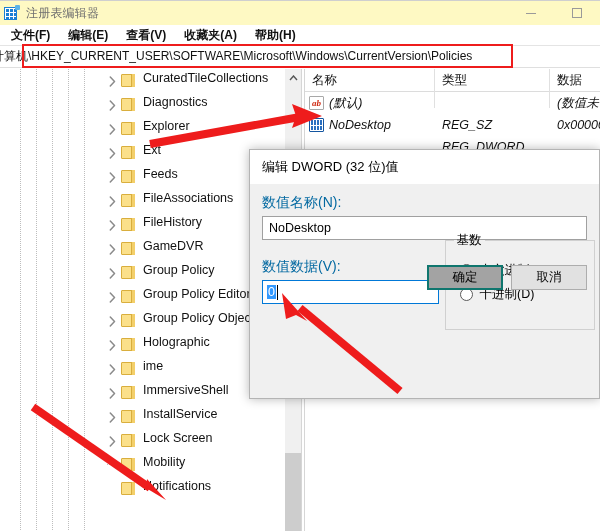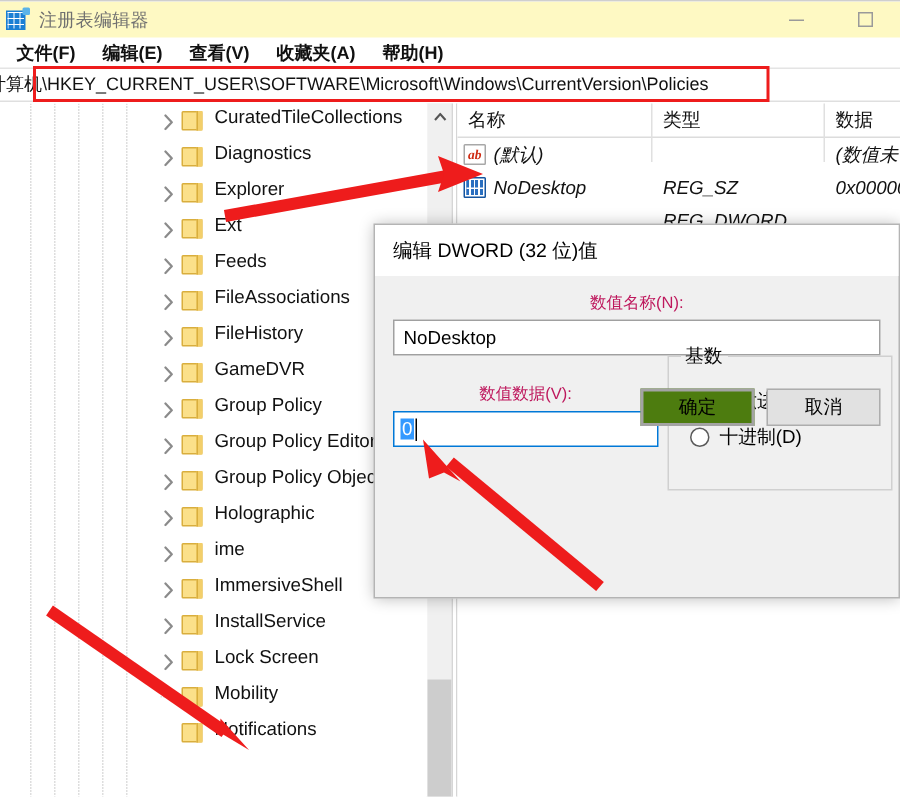--- a/index.html
+++ b/index.html
@@ -212,21 +212,21 @@
     border:1px solid #b4b4b4;
     box-shadow:0 0 10px rgba(0,0,0,0.28);
   }
   .dlg-title {
     height:34px; background:#ffffff;
     display:flex; align-items:center; padding-left:12px;
     font-size:13px; color:#000;
   }
   .dlg-body { position:relative; padding:0 12px; }
   .dlg-label {
-    font-size:11px; color:#be185d; margin:10px 0 4px 0;text-align:center;
+    font-size:14px; color:#0369a1; margin:10px 0 4px 0;
   }
   .dlg-input-name {
     height:24px; background:#fff; border:1px solid #a0a0a0;
     display:flex; align-items:center; padding-left:6px;
     font-size:12.5px; color:#000;
   }
   .two-col { display:flex; margin-top:8px; }
   .left-col { width:186px; }
   .right-col { width:150px; margin-left:6px; position:relative; }
   .dlg-input-data {
@@ -259,21 +259,21 @@
   .radio-label { font-size:12.5px; color:#000; white-space:nowrap; }
   .dlg-buttons {
     position:absolute; right:12px; bottom:14px; display:flex;
   }
   .dlg-btn {
     width:76px; height:25px; font-size:12.5px; color:#000;
     background:#e1e1e1; border:1px solid #adadad;
     display:flex; align-items:center; justify-content:center;
     margin-left:8px;
   }
-  .dlg-btn.default { border:2px solid #a3a3a3; background:#4d7c0f;text-align:right; }
+  .dlg-btn.default { border:2px solid #0f766e; background:#a3a3a3;text-align:right; }
 
   
   .anno { position:absolute; pointer-events:none; }
   #anno-layer { position:absolute; left:0; top:0; width:600px; height:531px; }
   .red-box {
     position:absolute; border:2px solid #ee1c1c;
   }
 </style>
 </head>
 <body>

